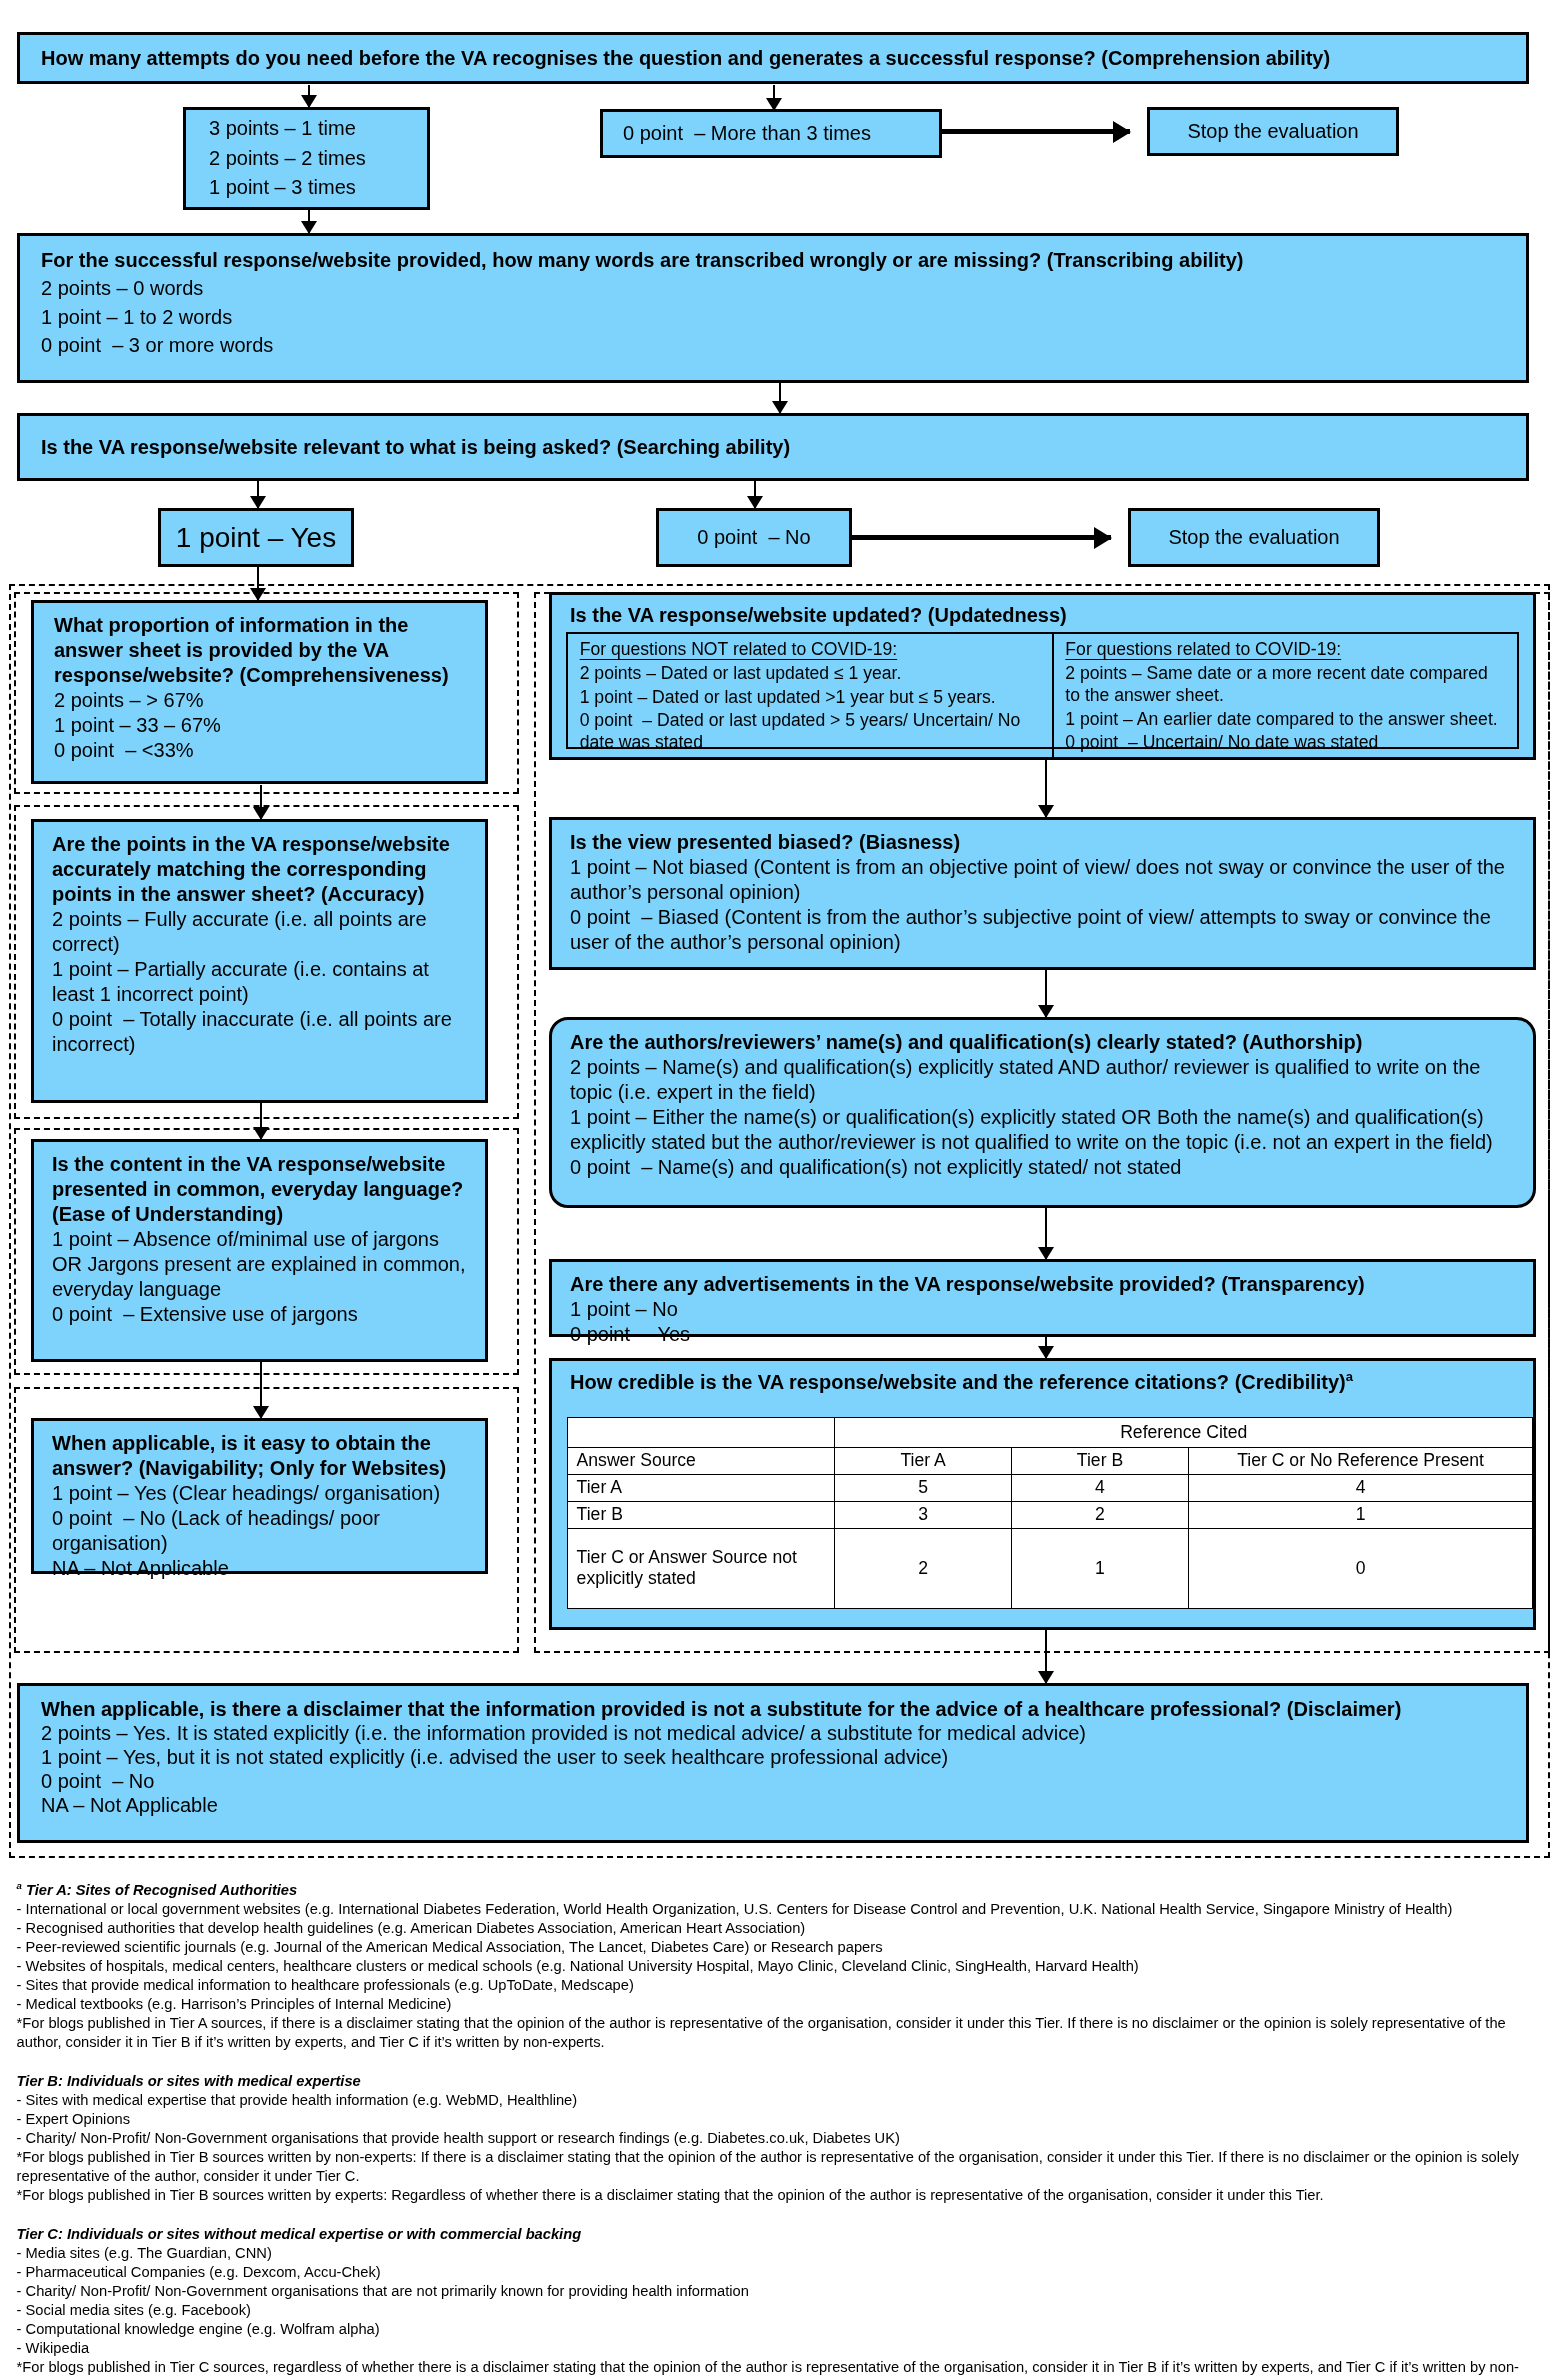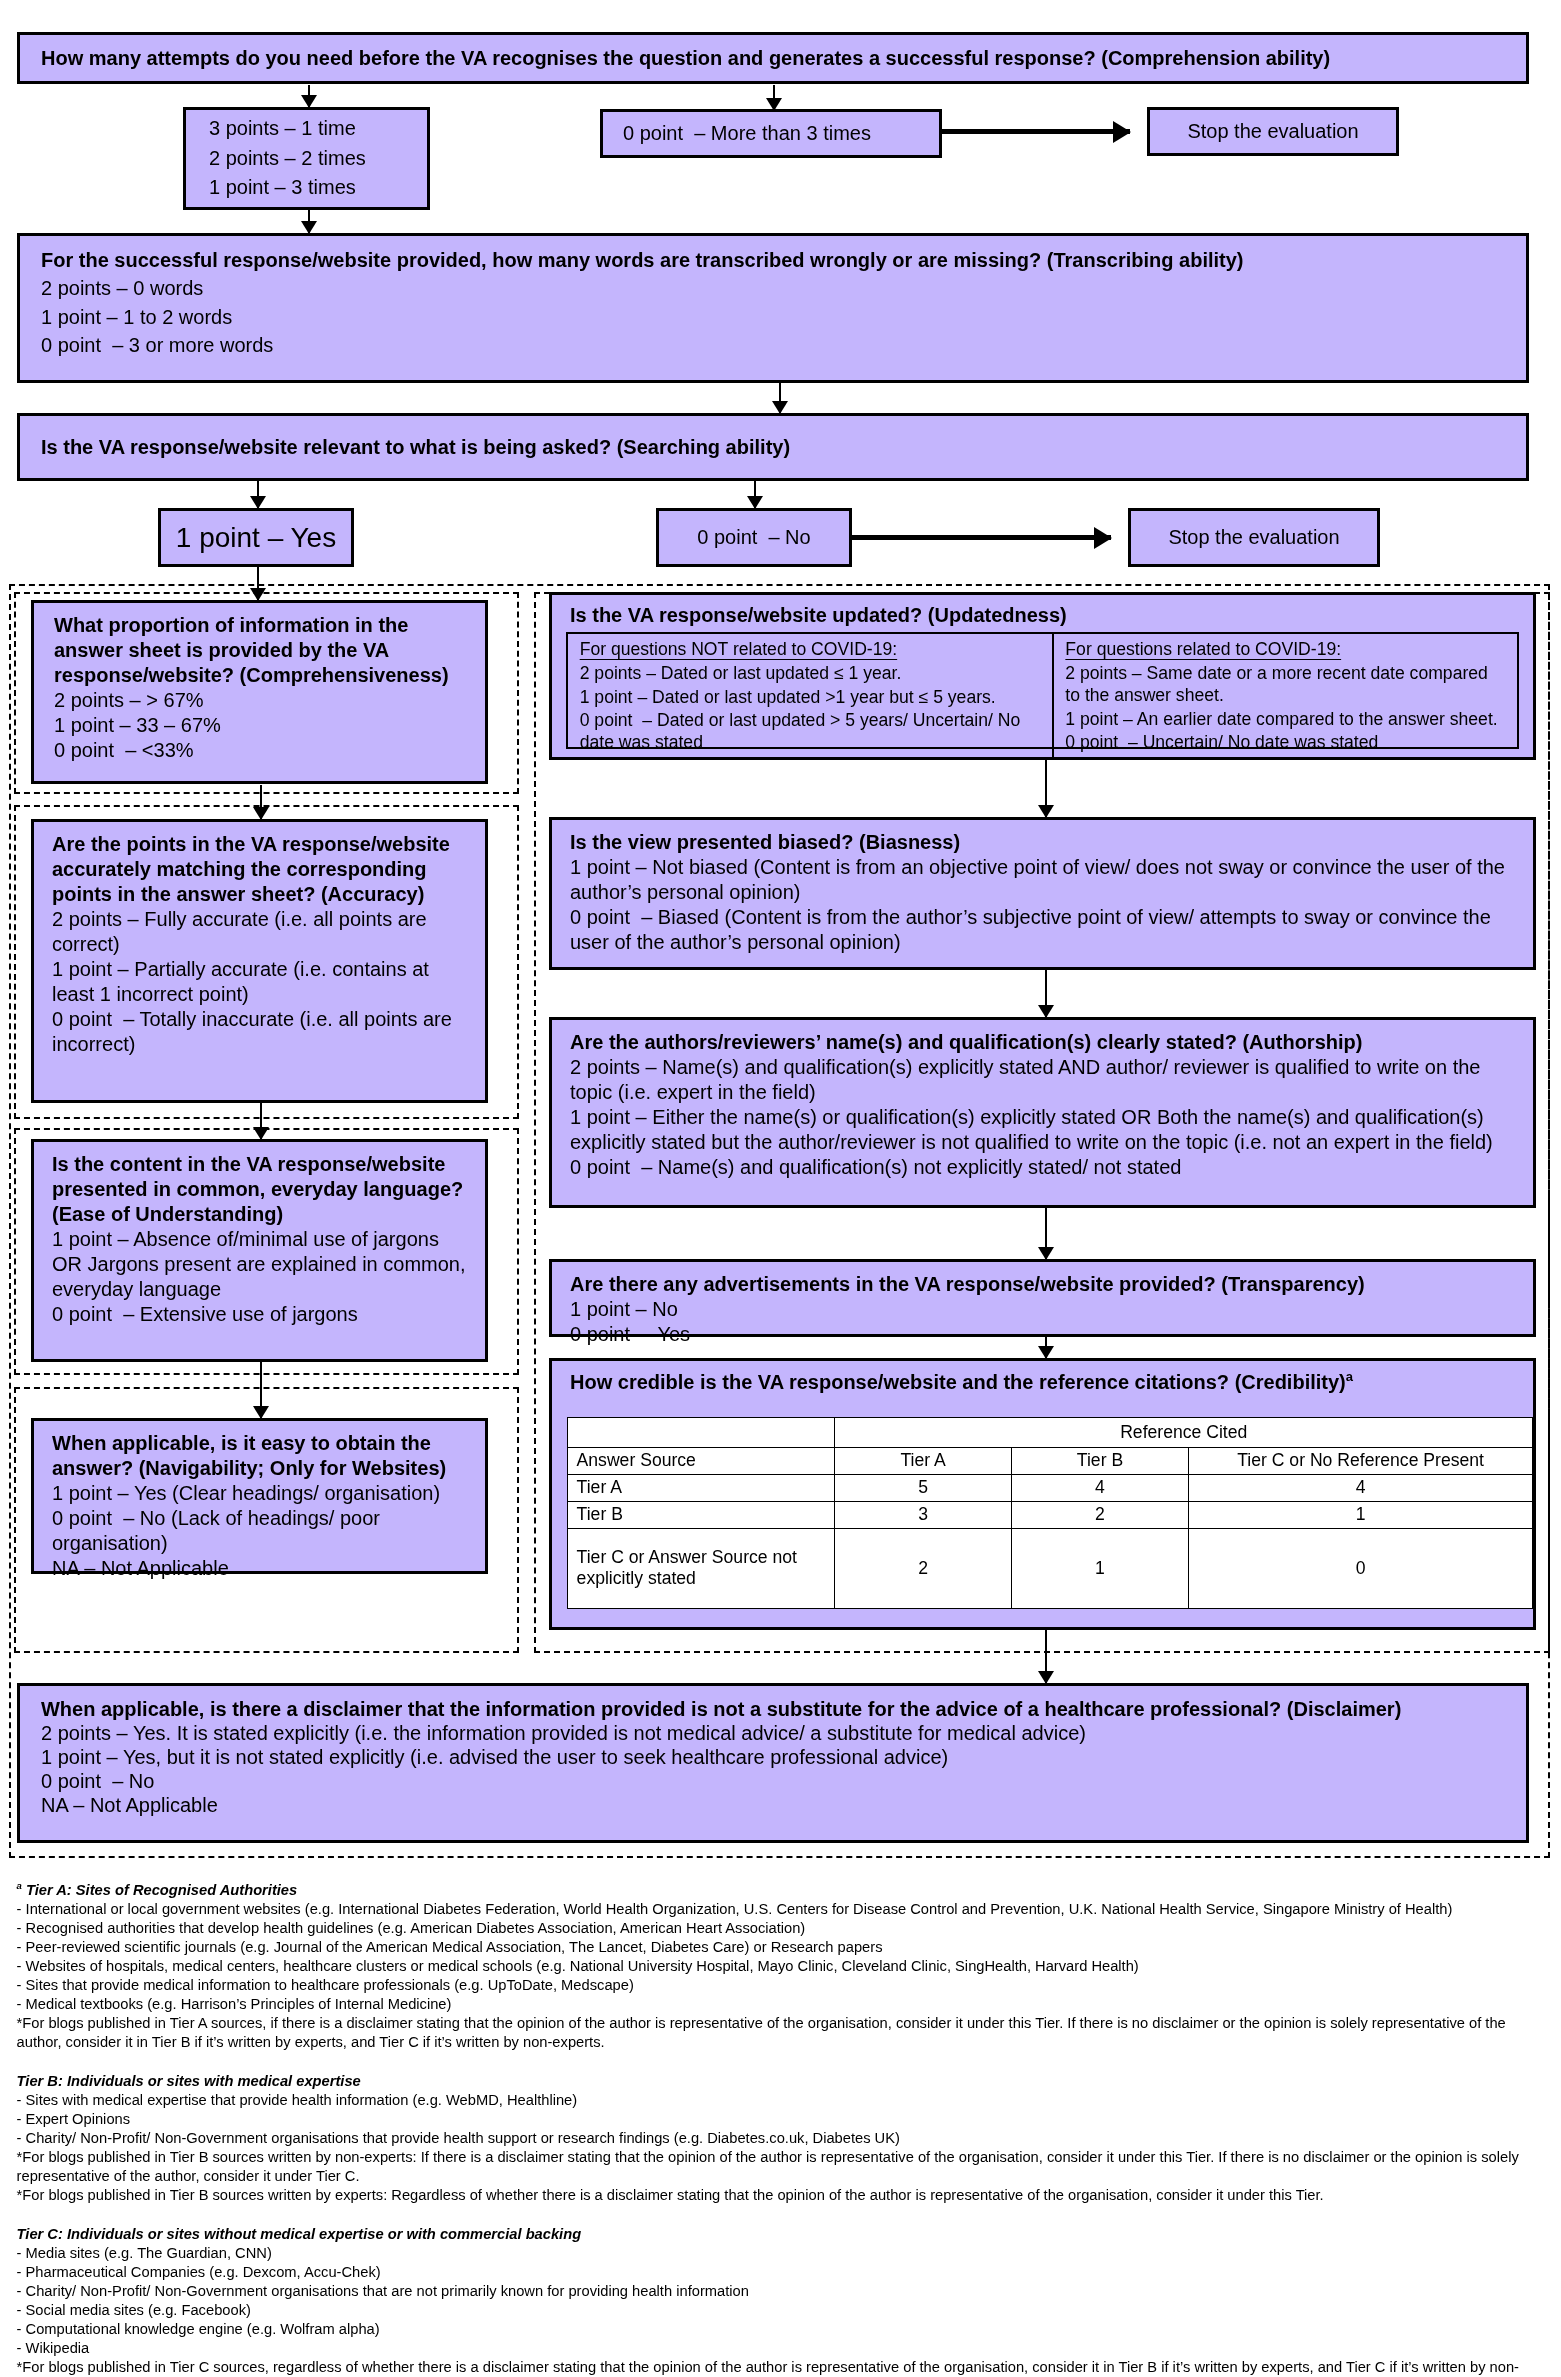--- a/index.html
+++ b/index.html
@@ -1,18 +1,18 @@
 <!DOCTYPE html>
 <html style="font-size:7.6px"><head>
 <meta charset="utf-8">
 <style>
   html,body{margin:0;padding:0;background:#fff;}
   #canvas{position:relative;width:1562px;height:2442px;background:#fff;color:#000;
           font-family:"Liberation Sans","DejaVu Sans",sans-serif;}
-  .box{position:absolute;border:3.3px solid #000;background:#c4b5fd;box-sizing:border-box;}
+  .box{position:absolute;border:3.3px solid #000;background:#7dd3fc;box-sizing:border-box;}
   .dashed{position:absolute;border:2.4px dashed #000;box-sizing:border-box;background:transparent;}
   .q{font-weight:700;}
   .opt{white-space:pre-wrap;}
   .vcenter{display:flex;flex-direction:column;justify-content:center;}
   .center{display:flex;align-items:center;justify-content:center;text-align:center;}
   .wide{padding:9.5px 21.4px;font-size:20px;line-height:28.5px;}
   .colbox{padding:9.5px 18px;font-size:20px;line-height:25px;}
   .varrow{position:absolute;width:2.4px;background:#000;}
   .varrow::after{content:"";position:absolute;bottom:-1px;left:50%;transform:translateX(-50%);
     width:0;height:0;border-left:8px solid transparent;border-right:8px solid transparent;
@@ -159,21 +159,21 @@
   <div class="varrow" style="left:1045px;top:760px;height:57px;"></div>
 
   <div class="box colbox" style="left:549px;top:817px;width:987px;height:153px;">
     <div class="q">Is the view presented biased? (Biasness)</div>
     <div class="opt">1 point – Not biased (Content is from an objective point of view/ does not sway or convince the user of the author’s personal opinion)</div>
     <div class="opt">0 point  – Biased (Content is from the author’s subjective point of view/ attempts to sway or convince the user of the author’s personal opinion)</div>
   </div>
 
   <div class="varrow" style="left:1045px;top:970px;height:47px;"></div>
 
-  <div class="box colbox" style="left:549px;top:1017px;width:987px;height:191px;">
+  <div class="box colbox" style="left:549px;top:1017px;width:987px;height:191px;border-radius:19px;">
     <div class="q">Are the authors/reviewers’ name(s) and qualification(s) clearly stated? (Authorship)</div>
     <div class="opt">2 points – Name(s) and qualification(s) explicitly stated AND author/ reviewer is qualified to write on the topic (i.e. expert in the field)</div>
     <div class="opt">1 point – Either the name(s) or qualification(s) explicitly stated OR Both the name(s) and qualification(s) explicitly stated but the author/reviewer is not qualified to write on the topic (i.e. not an expert in the field)</div>
     <div class="opt">0 point  – Name(s) and qualification(s) not explicitly stated/ not stated</div>
   </div>
 
   <div class="varrow" style="left:1045px;top:1208px;height:51px;"></div>
 
   <div class="box colbox" style="left:549px;top:1259px;width:987px;height:78px;">
     <div class="q">Are there any advertisements in the VA response/website provided? (Transparency)</div>

